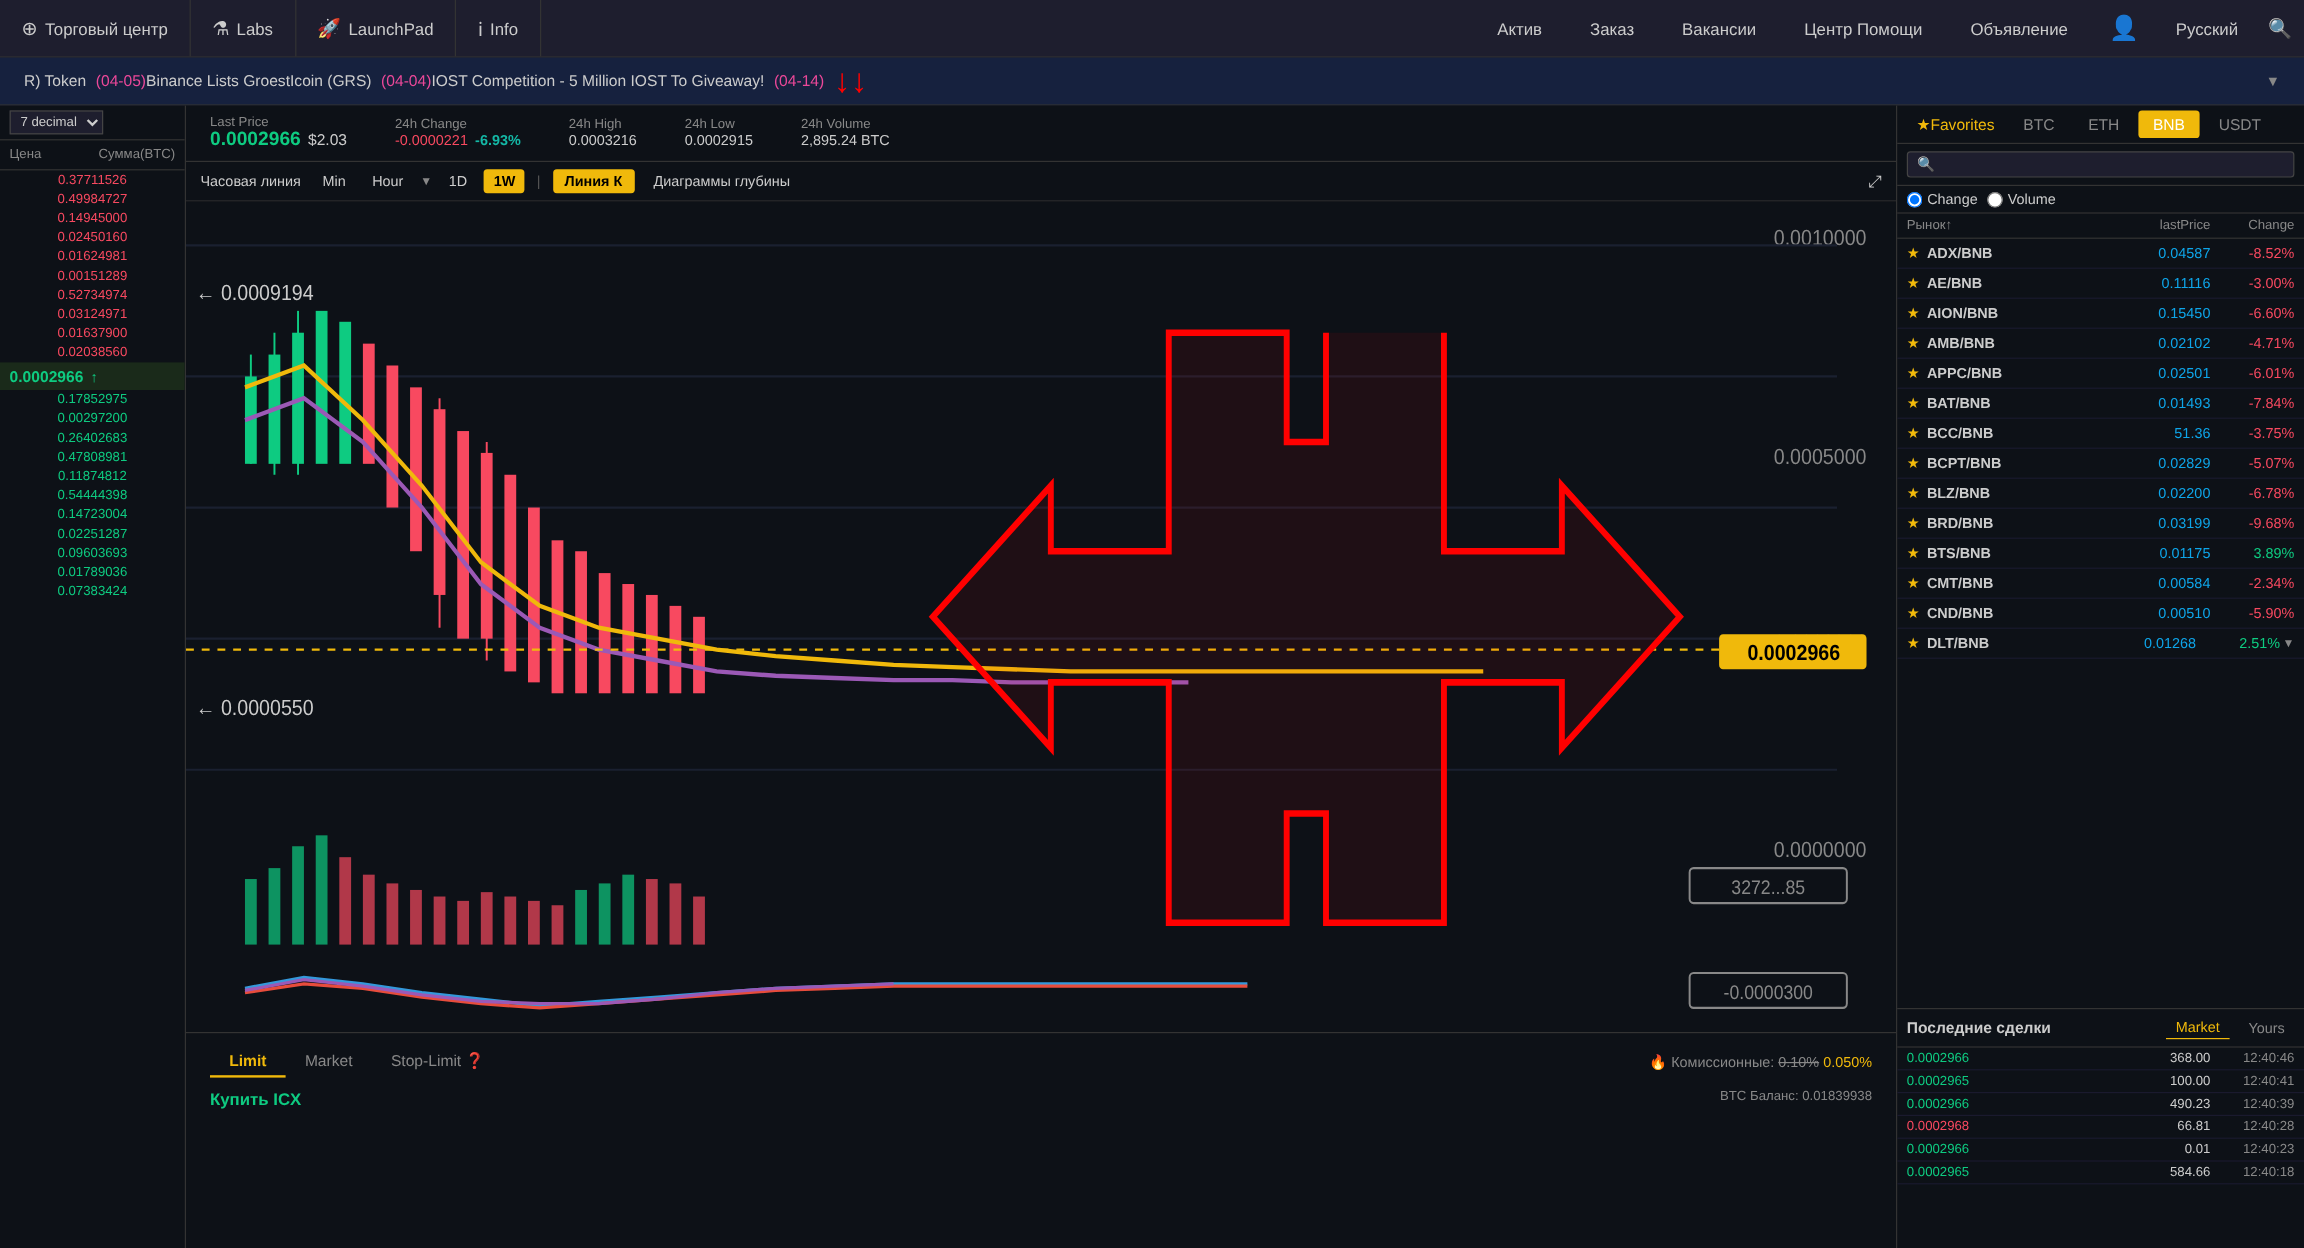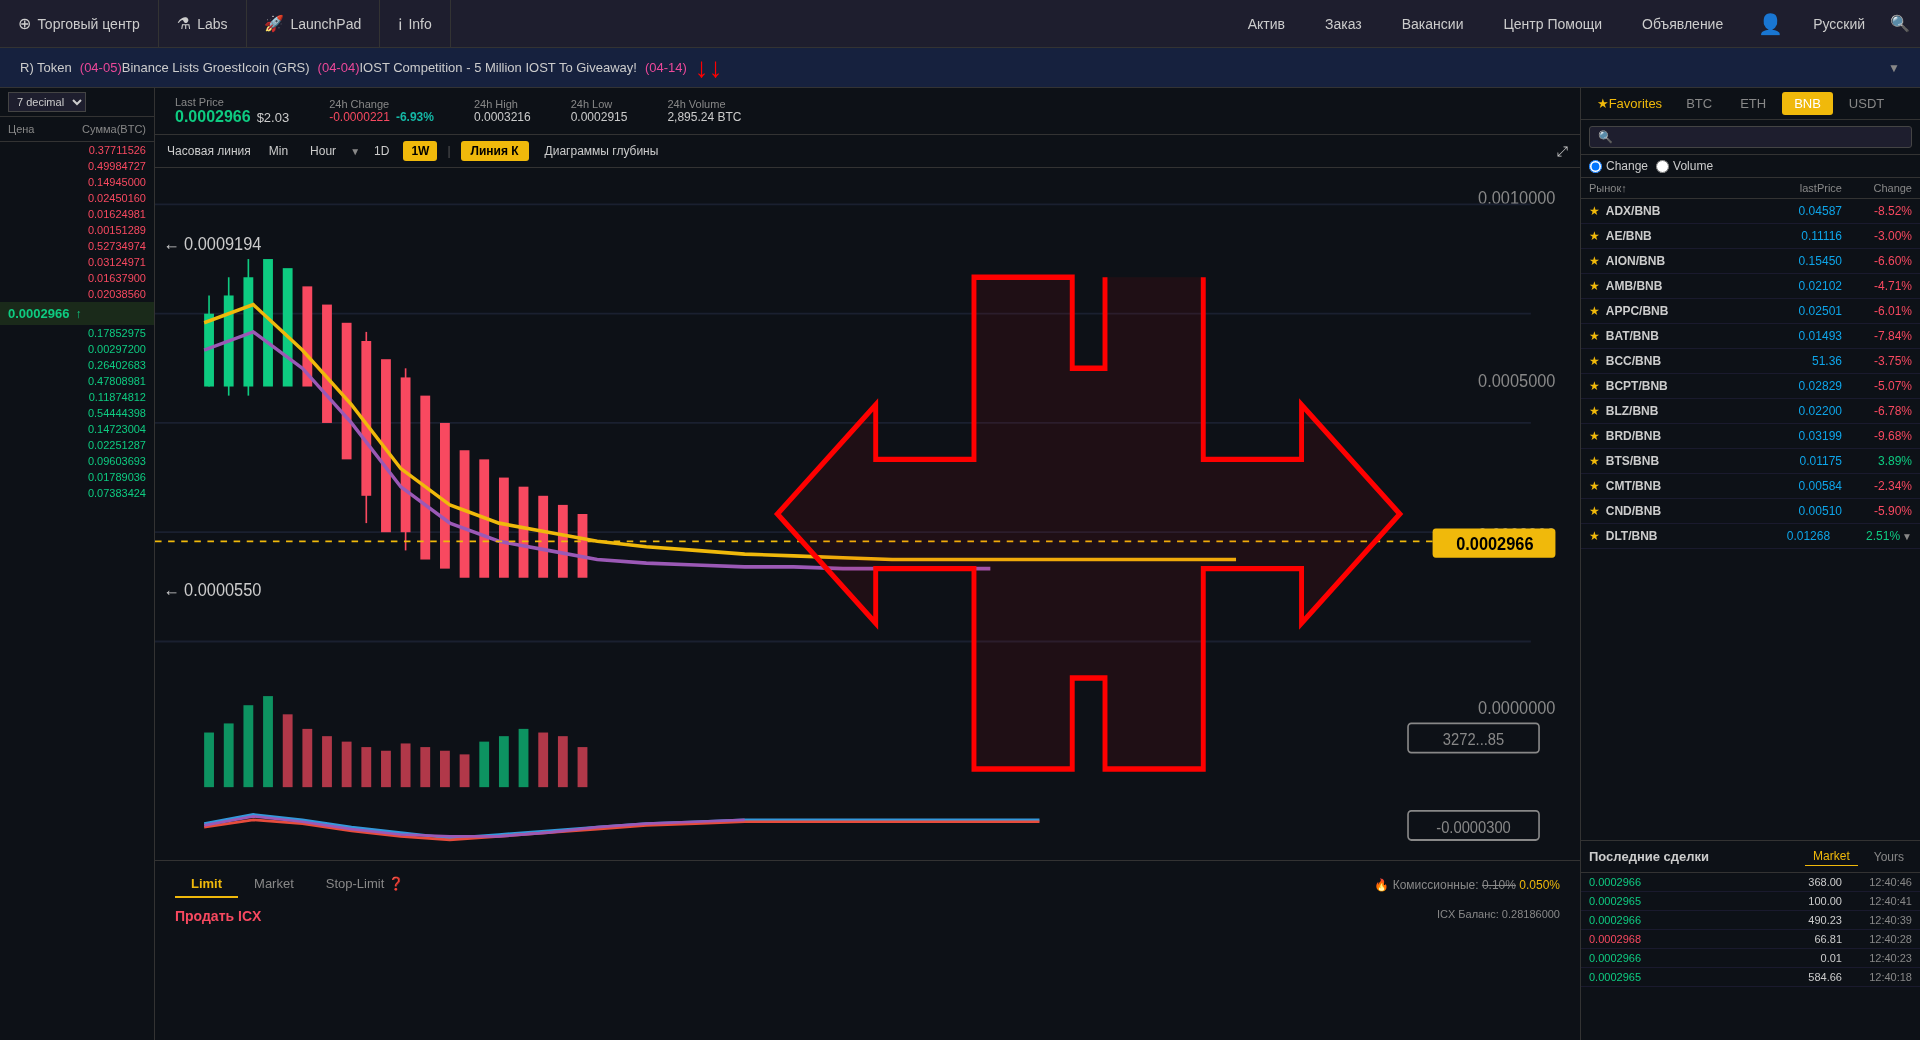--- a/index.html
+++ b/index.html
@@ -62,21 +62,21 @@
     .order-book-header {
       display: flex;
       justify-content: space-between;
       padding: 6px 8px;
       border-bottom: 1px solid #333;
       color: #888;
       font-size: 11px;
     }
     .order-book-row {
       display: flex;
-      justify-content: flex-end;
+      justify-content: center;
       padding: 2px 8px;
       font-size: 11px;
       cursor: pointer;
     }
     .sell-price { color: #f84960; }
     .buy-price { color: #0ecb81; }
     .decimal-select {
       display: flex;
       align-items: center;
       padding: 4px 8px;
@@ -695,22 +695,22 @@
         <div class="trading-tab">Stop-Limit ❓</div>
         <div class="fee-info">
           🔥 <span>Комиссионные:</span>
           <span class="fee-strikethrough">0.10%</span>
           <span class="fee-highlight">0.050%</span>
         </div>
       </div>
       <div class="trading-columns">
         <div class="trading-col">
           <div class="trading-col-header">
-            <span class="sell-header">Продать ICX</span>
-            <span class="balance-info">ICX Баланс: 0.28186000</span>
+            <span class="buy-header">Купить ICX</span>
+            <span class="balance-info">BTC Баланс: 0.01839938</span>
           </div>
         </div>
       </div>
     </div>
 
   </div>
 
   <div class="right-panel">
 
     <div class="coin-tabs">

